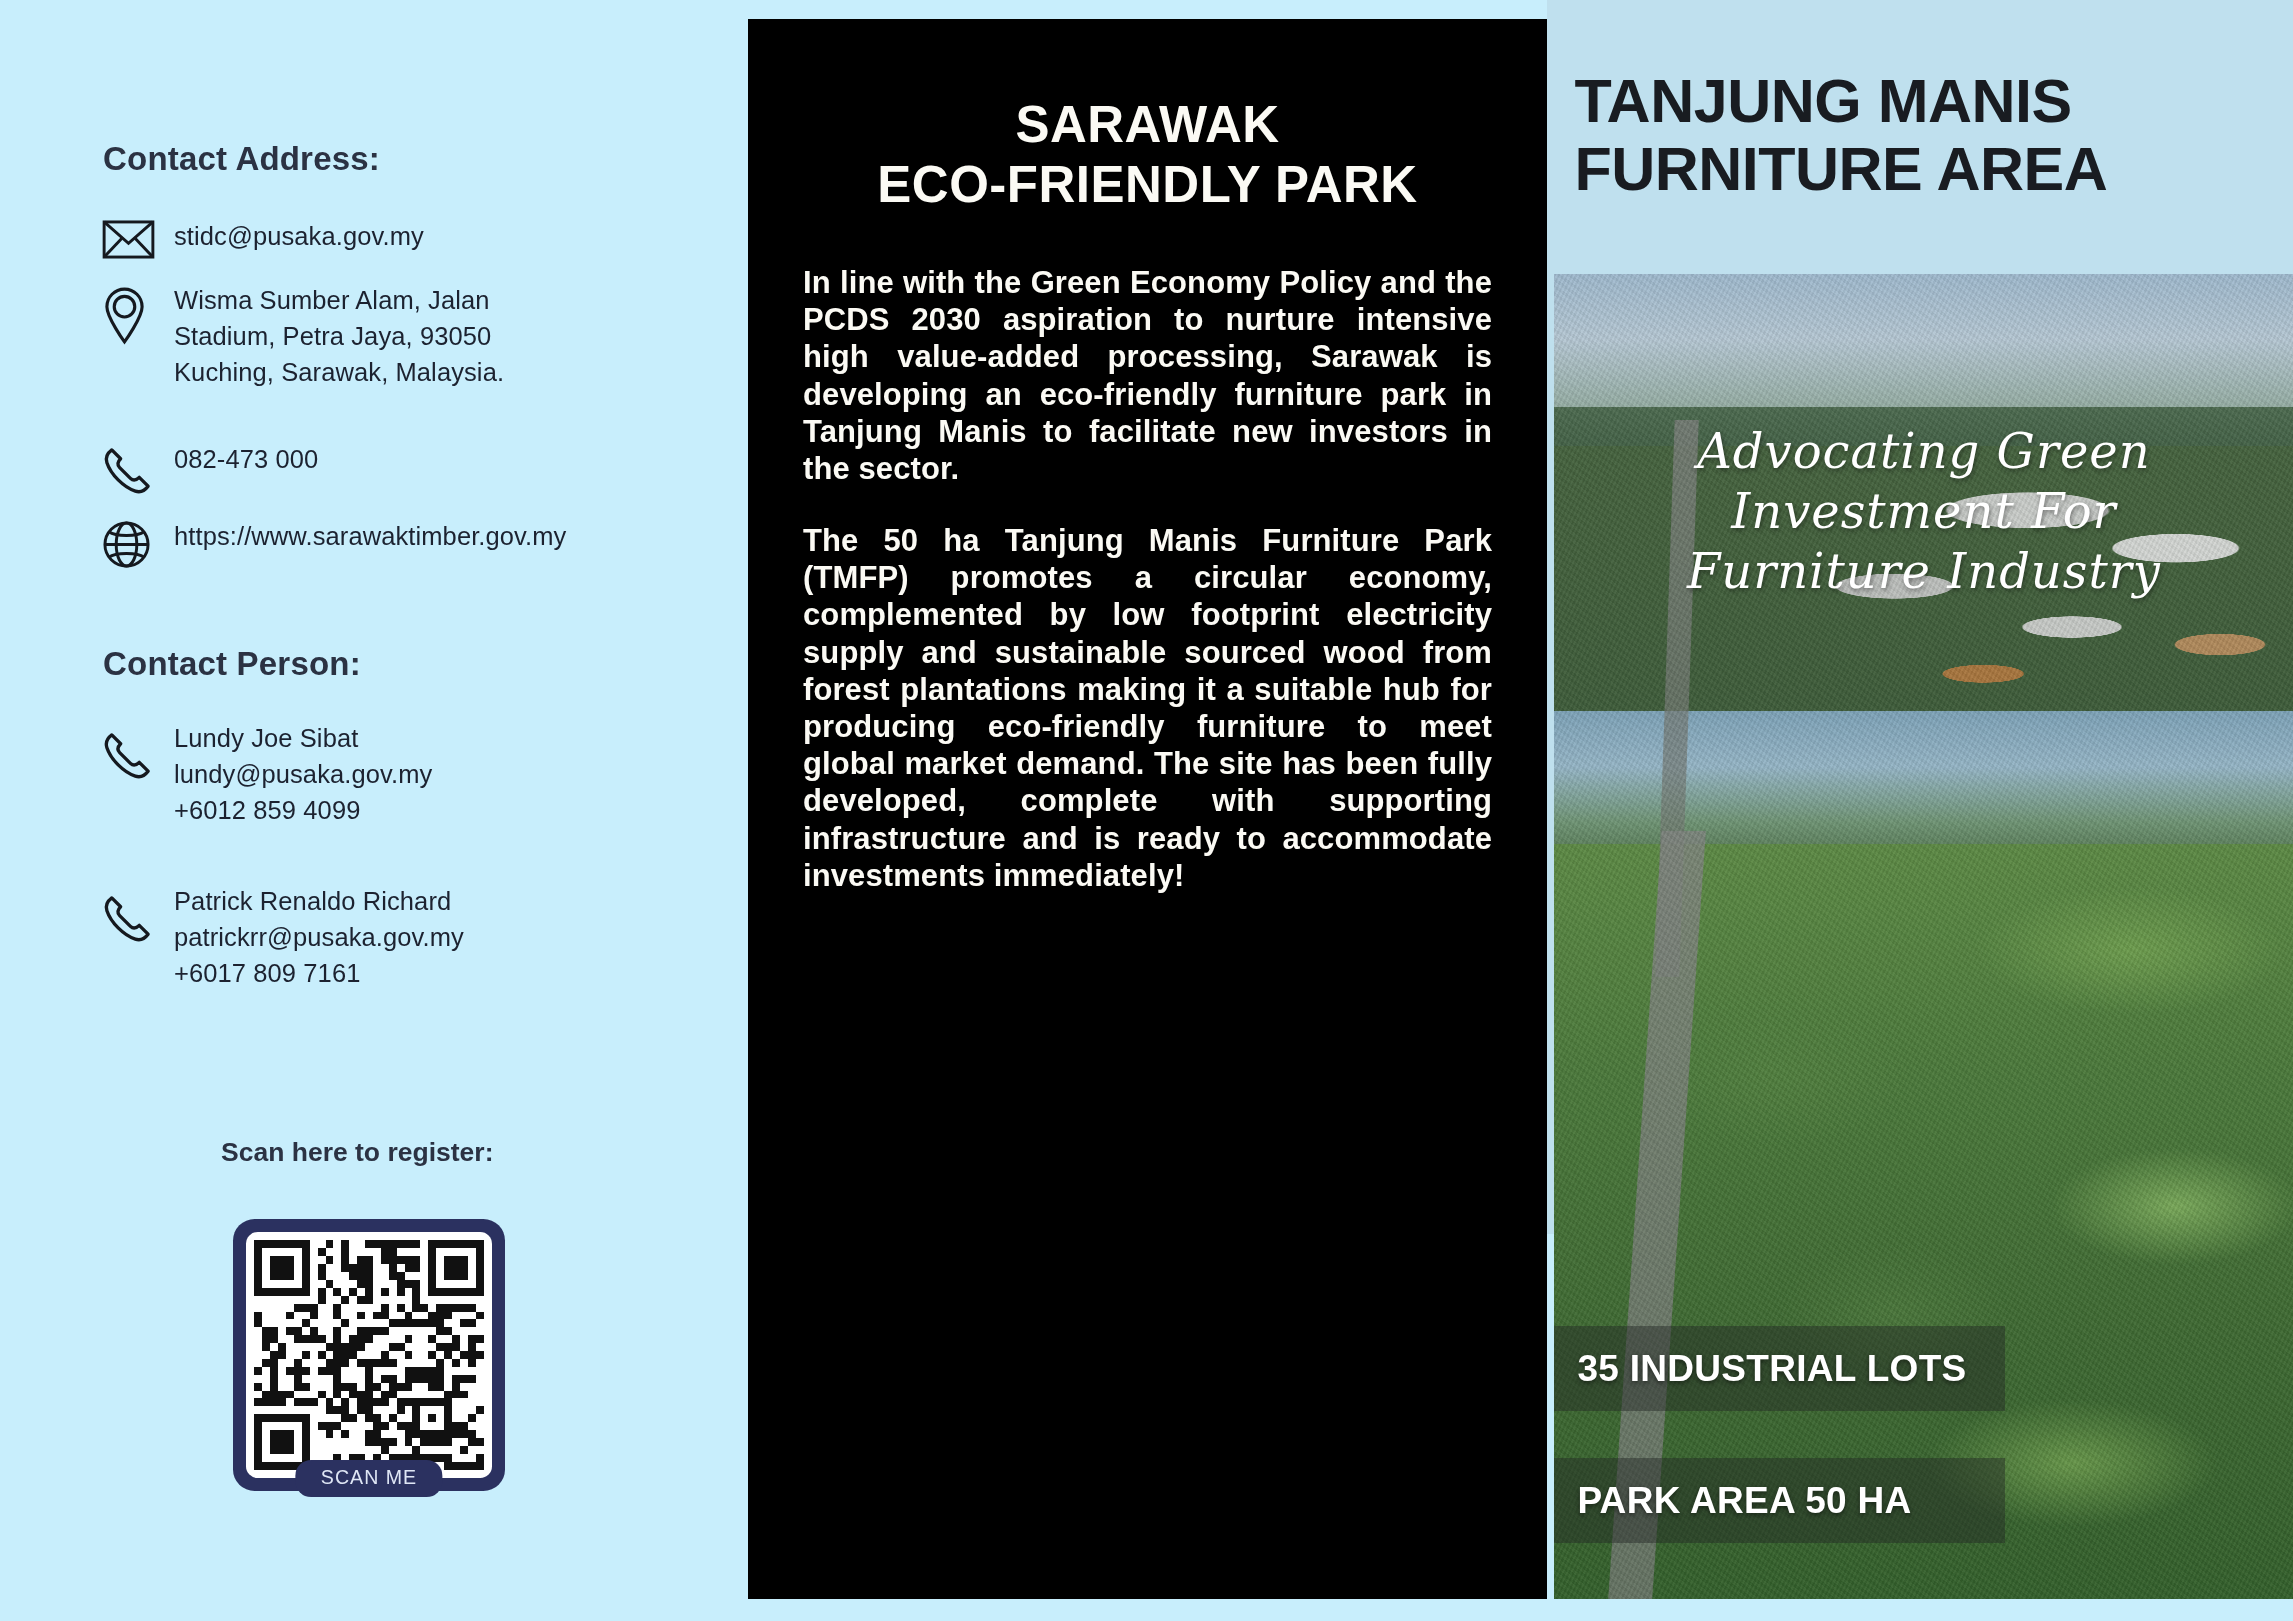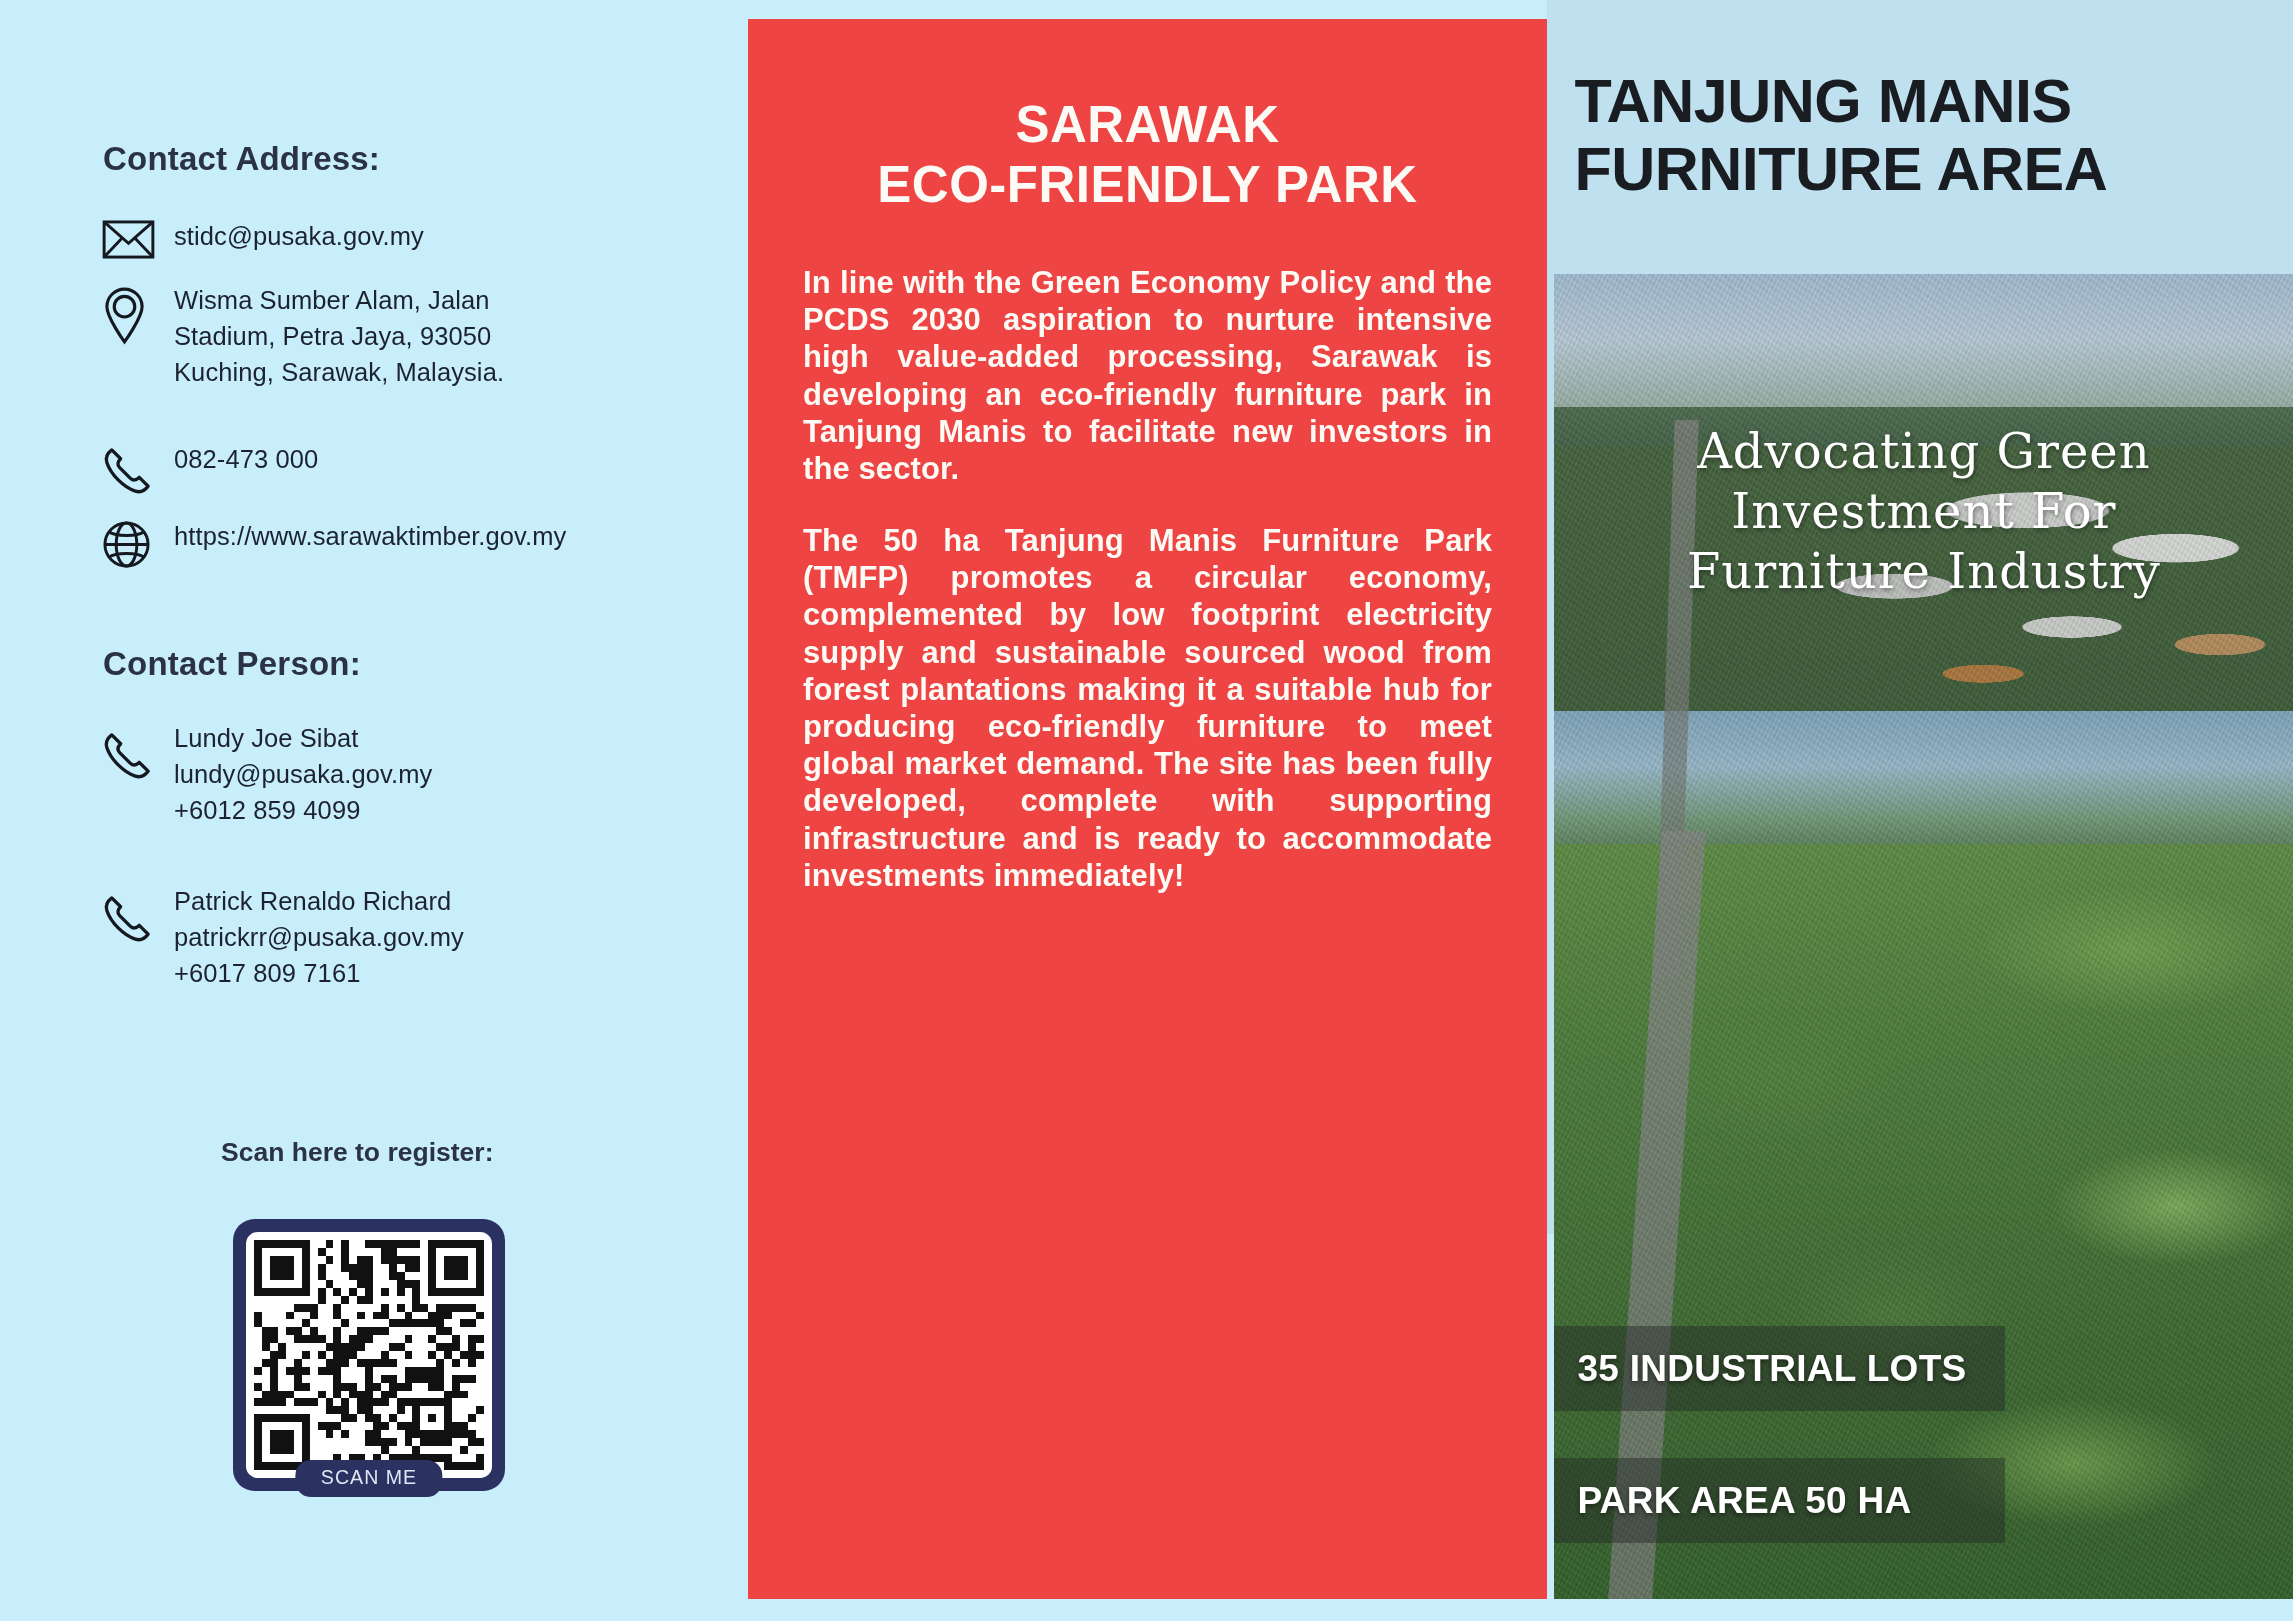--- a/index.html
+++ b/index.html
@@ -112,21 +112,21 @@
     padding: 5.9px 25.5px 7.8px 25.5px;
     letter-spacing: 1px;
     white-space: nowrap;
   }
 
   
   .panel-mid {
     position: absolute;
     left: 748px; top: 18.6px;
     width: 799px; height: 1580px;
-    background: #ef4444;
+    background: #000000;
     padding: 0 55px;
   }
   .mid-title {
     margin-top: 76px;
     text-align: center;
     color: #fbfaf4;
     font-weight: bold;
     font-size: 51px;
     line-height: 1.18;
     letter-spacing: 0.5px;
@@ -220,20 +220,21 @@
       repeating-linear-gradient(35deg, rgba(0,0,0,.05) 0 2.9px, rgba(255,255,255,.03) 2.9px 5.9px);
     opacity: .7;
   }
 
   .script-overlay {
     position: absolute;
     left: 0; right: 0; top: 147px;
     text-align: center;
     color: #ffffff;
     font-family: "DejaVu Serif", serif;
+    font-style: italic;
     font-size: 48px;
     line-height: 1.25;
     letter-spacing: 1px;
     text-shadow: 1px 2px 4.9px rgba(0,0,0,.45);
   }
   .script-overlay .l2 { display: block; }
 
   .stat-badge {
     position: absolute;
     background: rgba(35, 40, 38, 0.45);

